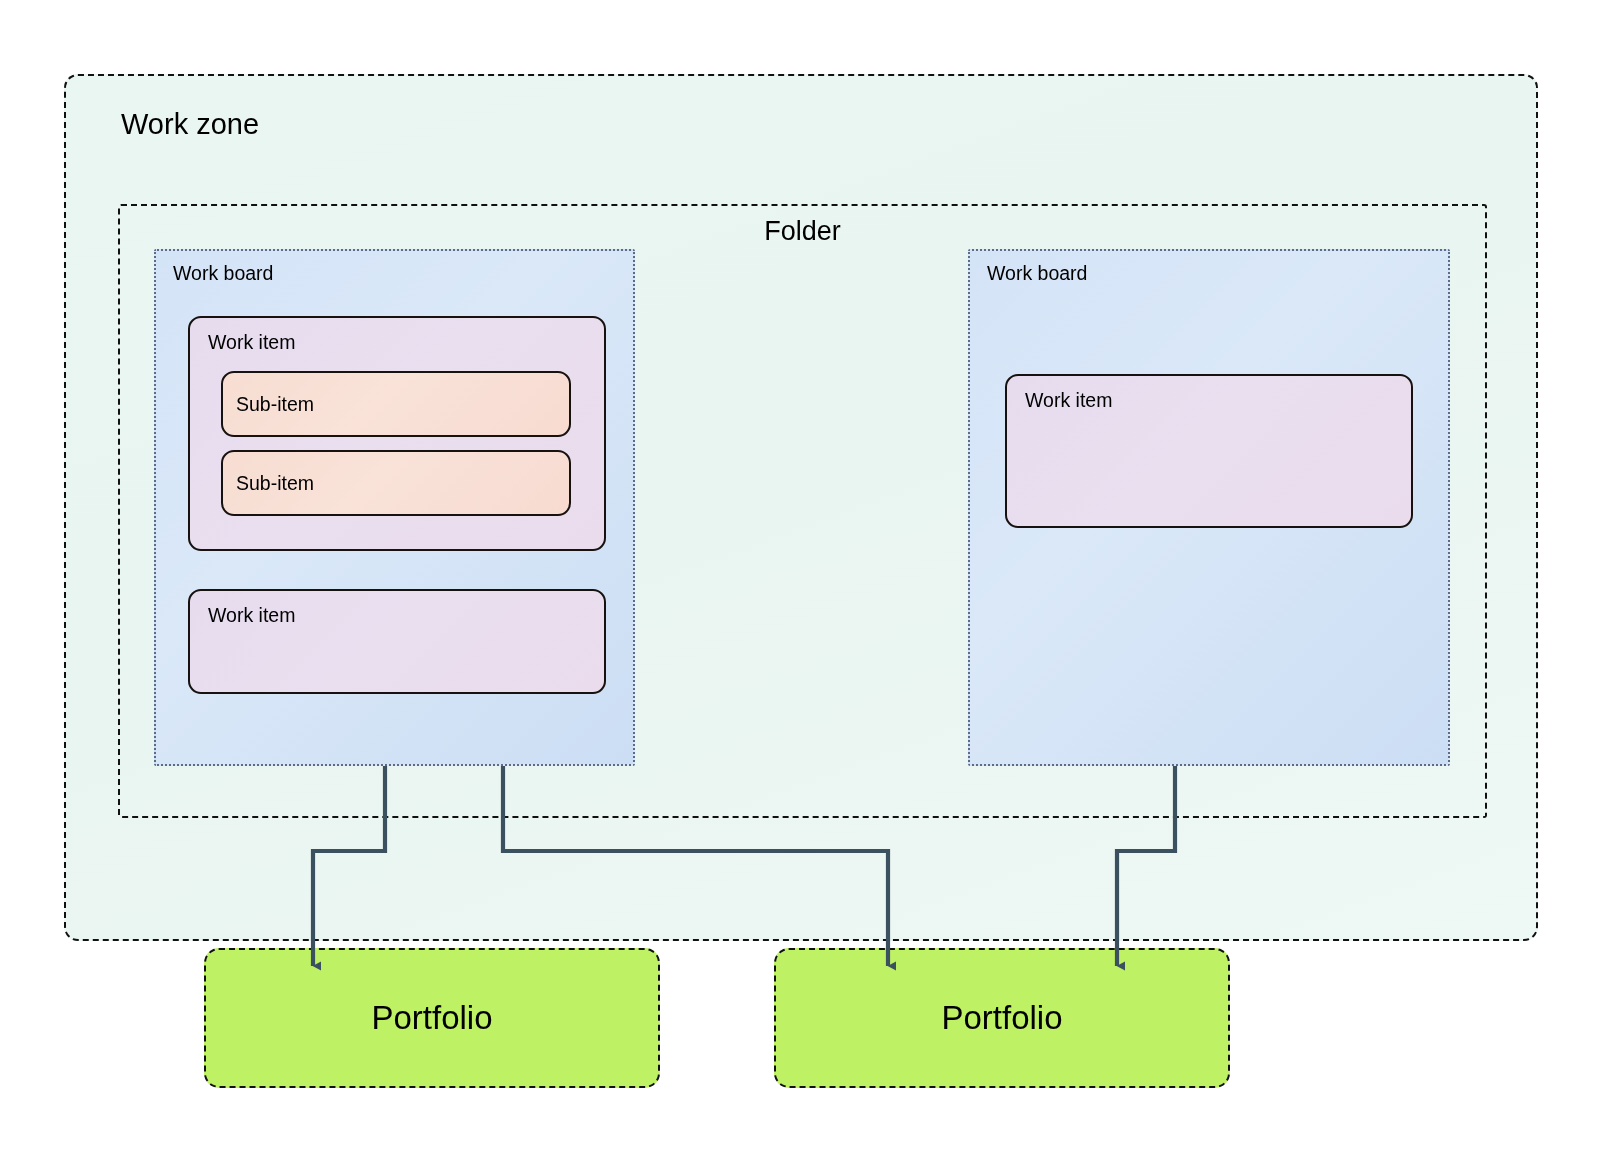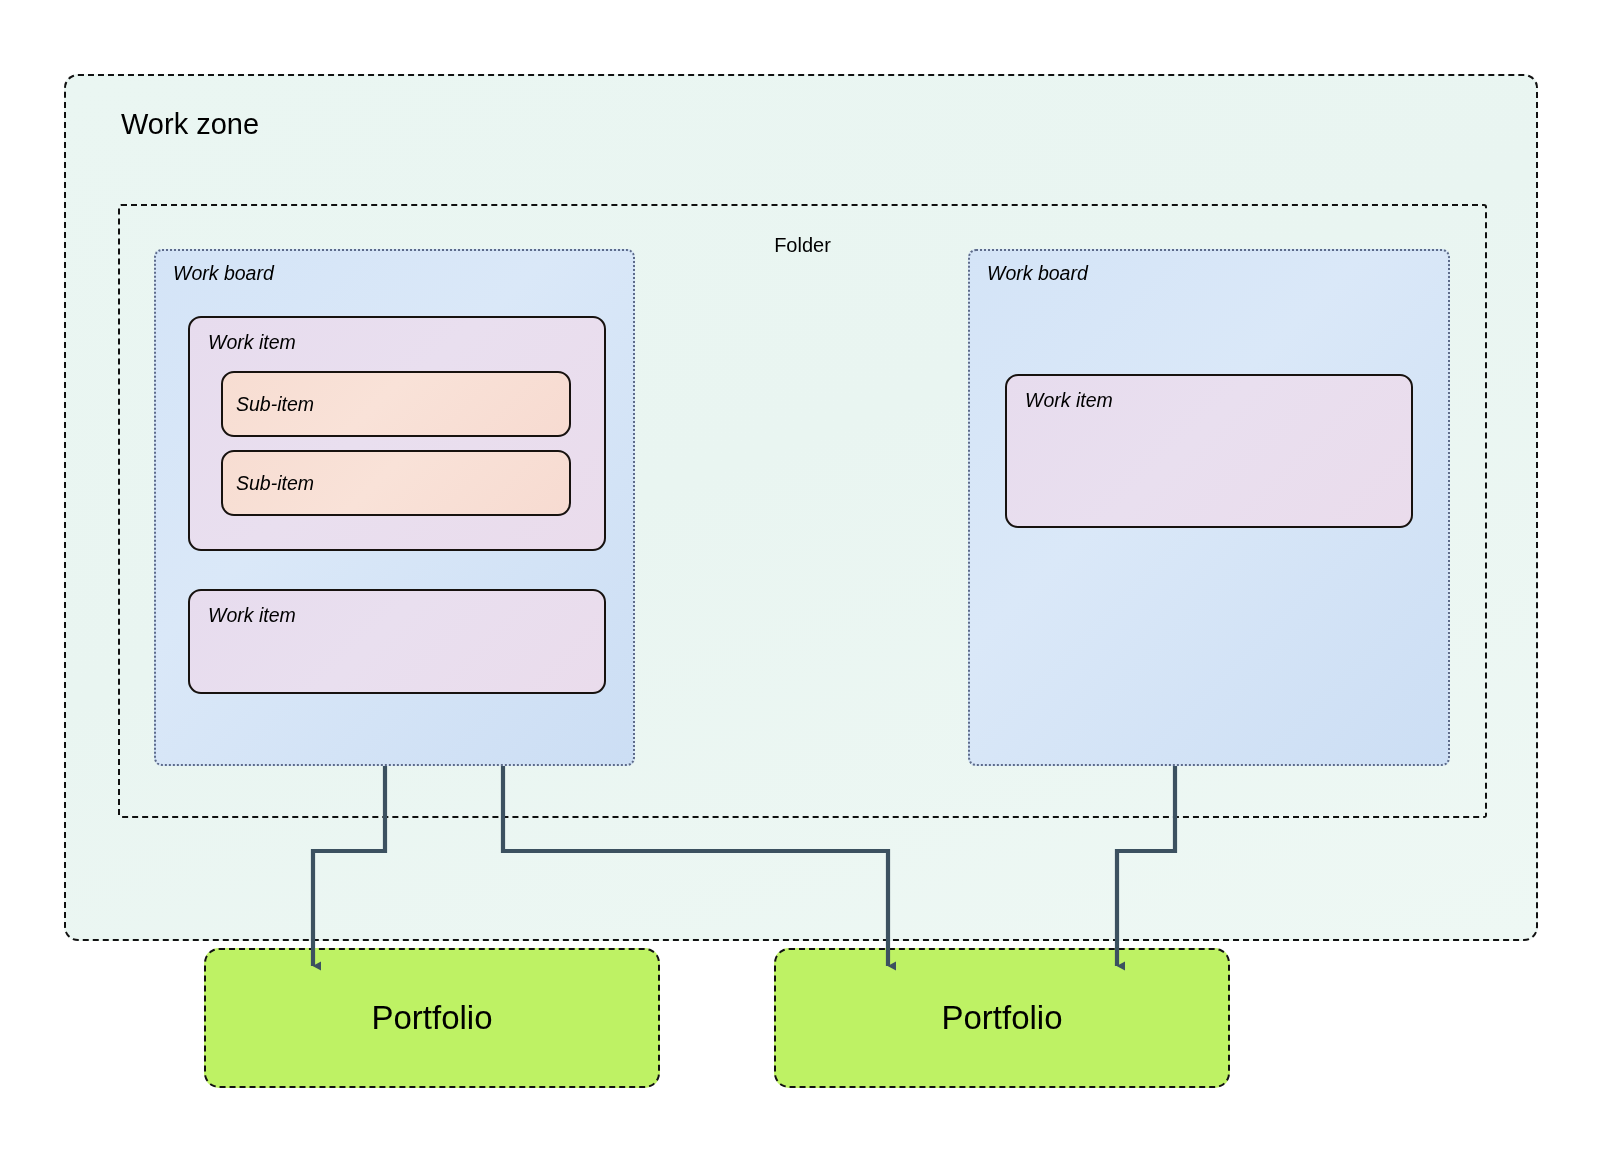--- a/index.html
+++ b/index.html
@@ -52,32 +52,31 @@
     width: 1369px;
     height: 614px;
     border: 2.4px dashed #111111;
     border-radius: 3px;
     background: transparent;
   }
   #folder-label {
     position: absolute;
     left: 0;
     right: 0;
-    top: 28px;
+    top: 10px;
     text-align: center;
-    font-size: 20px;
+    font-size: 27px;
     color: #000000;
   }
 
   
   .work-board {
     border: 2.6px dotted #5d6b8a;
-    border-radius: 8px;
+    border-radius: 2px;
     background: linear-gradient(135deg, #d4e4f7 0%, #dae8f8 40%, #ccdef4 100%);
-    font-style: italic;
   }
   .work-board-label {
     position: absolute;
     left: 17px;
     top: 11px;
     font-size: 19.5px;
     color: #000000;
     white-space: nowrap;
   }
   #work-board-left {

